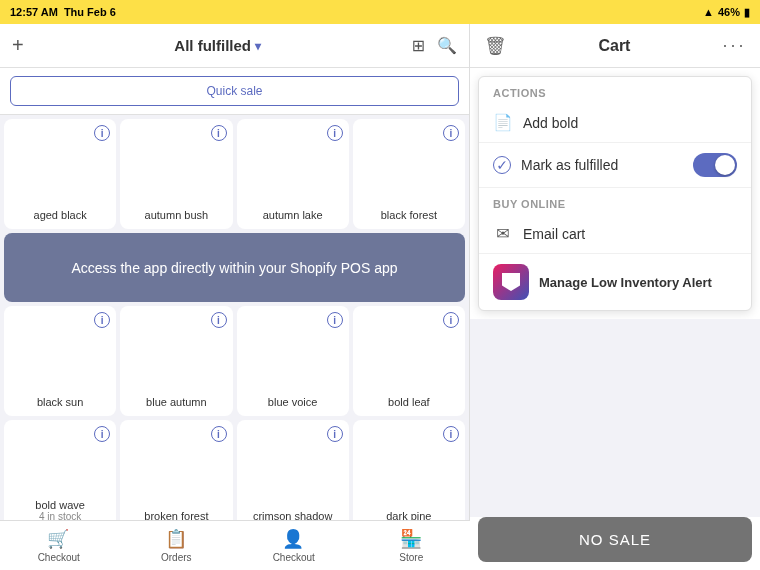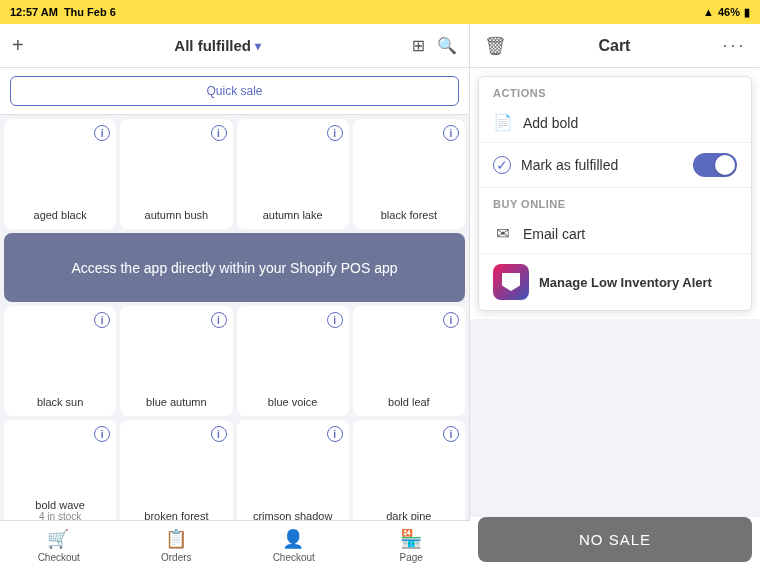--- a/index.html
+++ b/index.html
@@ -474,15 +474,15 @@
   <div class="nav-item">
     <span class="nav-icon">📋</span>
     <span>Orders</span>
   </div>
   <div class="nav-item">
     <span class="nav-icon">👤</span>
     <span>Checkout</span>
   </div>
   <div class="nav-item">
     <span class="nav-icon">🏪</span>
-    <span>Page</span>
+    <span>Store</span>
   </div>
 </div>
 
 </body></html>

